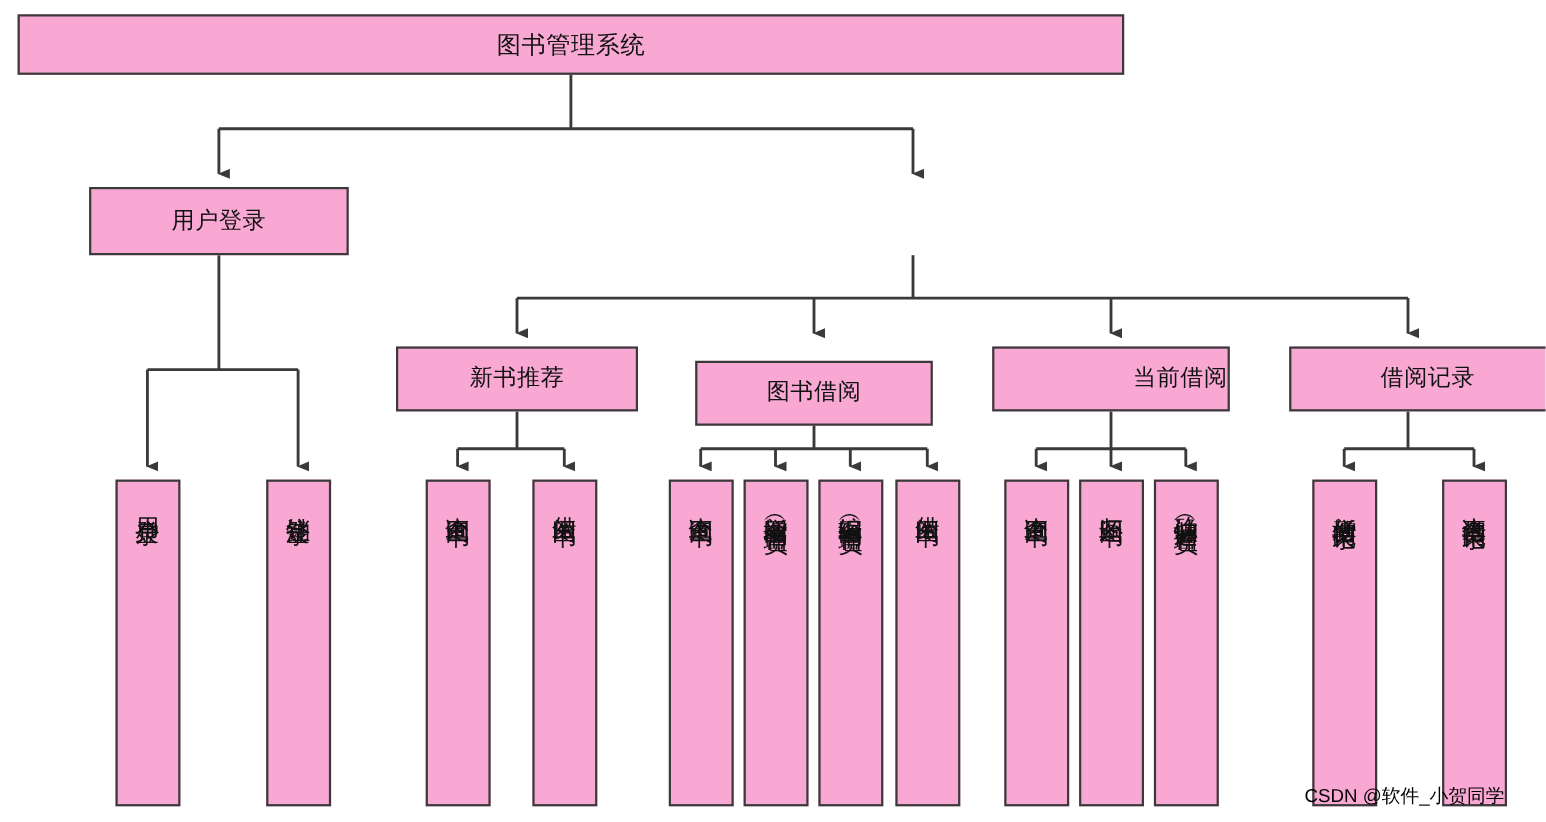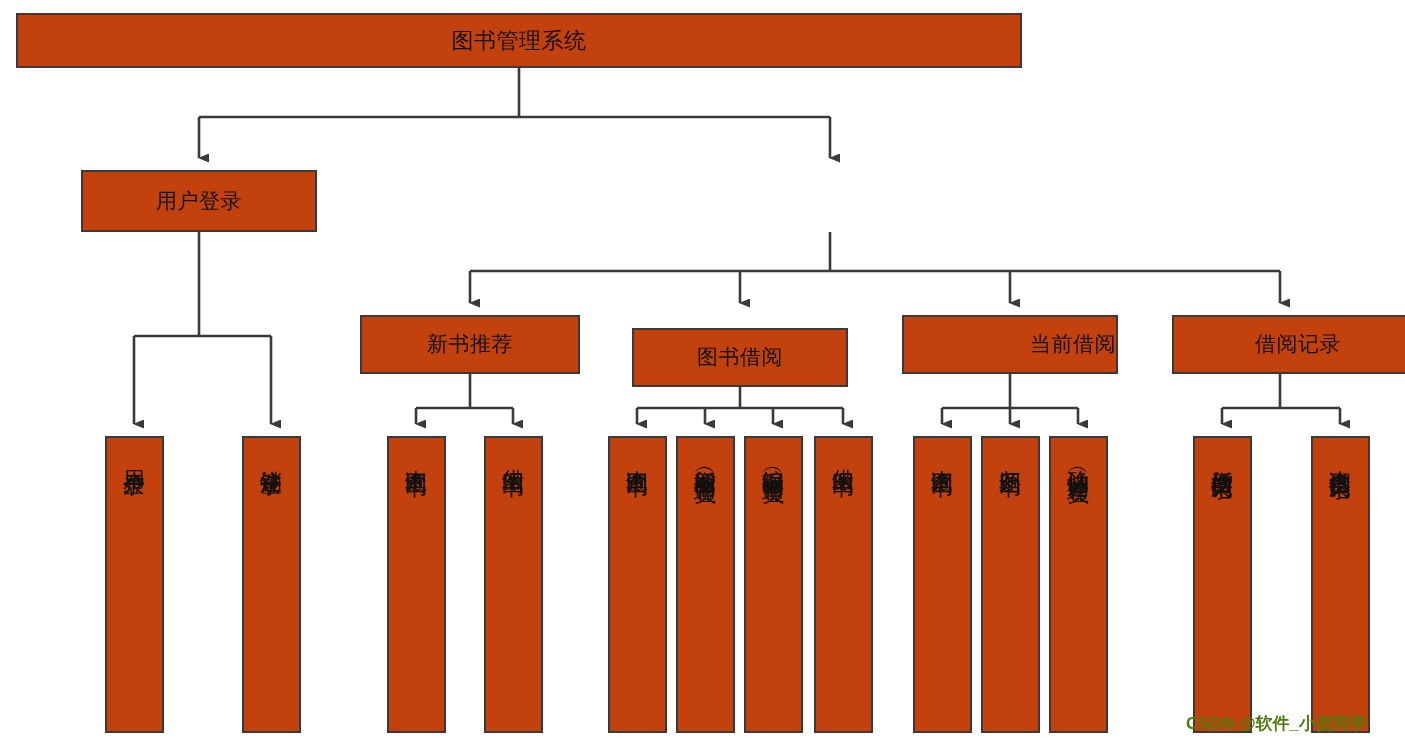--- a/index.html
+++ b/index.html
@@ -9,21 +9,21 @@
     font-family:"Liberation Sans","DejaVu Sans",sans-serif;
     overflow:hidden;
     position:relative;
   }
   #canvas{position:absolute;left:0;top:0;width:1405px;height:747px;}
   svg.wires{position:absolute;left:0;top:0;width:1405px;height:747px;pointer-events:none;}
 
   .node{
     position:absolute;
     box-sizing:border-box;
-    background:#c2410c;
+    background:#f9a8d4;
     border:2px solid #3a3a3a;
     display:flex;
     align-items:center;
     justify-content:center;
     color:#111111;
     z-index:2;
   }
   .node .lbl{
     display:block;
     text-align:center;
@@ -42,25 +42,24 @@
     font-size:22px;
     line-height:1.05;
     letter-spacing:2px;
     white-space:nowrap;
   }
 
   .watermark{
     position:absolute;
     left:1186px;top:712px;
     font-size:17px;
-    color:#4d7c0f;
+    color:#000000;
     white-space:nowrap;
     z-index:5;
     font-family:"Liberation Sans","DejaVu Sans",sans-serif;
-    font-weight:bold;
   }
 </style>
 </head>
 <body>
 
 <div id="canvas">
 
   <svg class="wires" viewBox="0 0 1405 747">
     <defs>
       <marker id="arrow" markerWidth="9" markerHeight="11" refX="4.5" refY="10" orient="auto" markerUnits="userSpaceOnUse">

